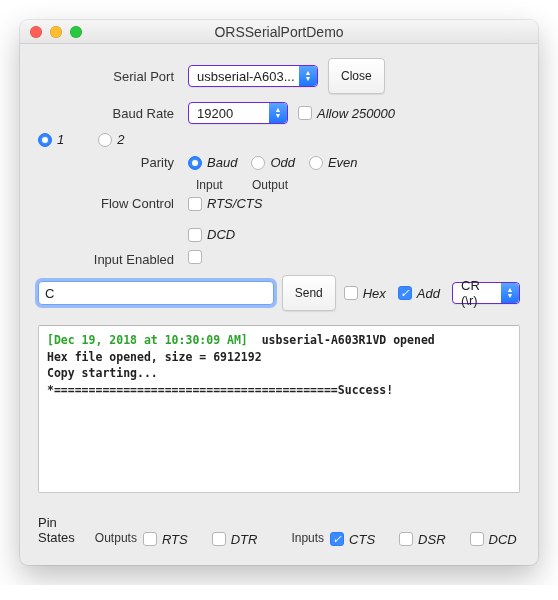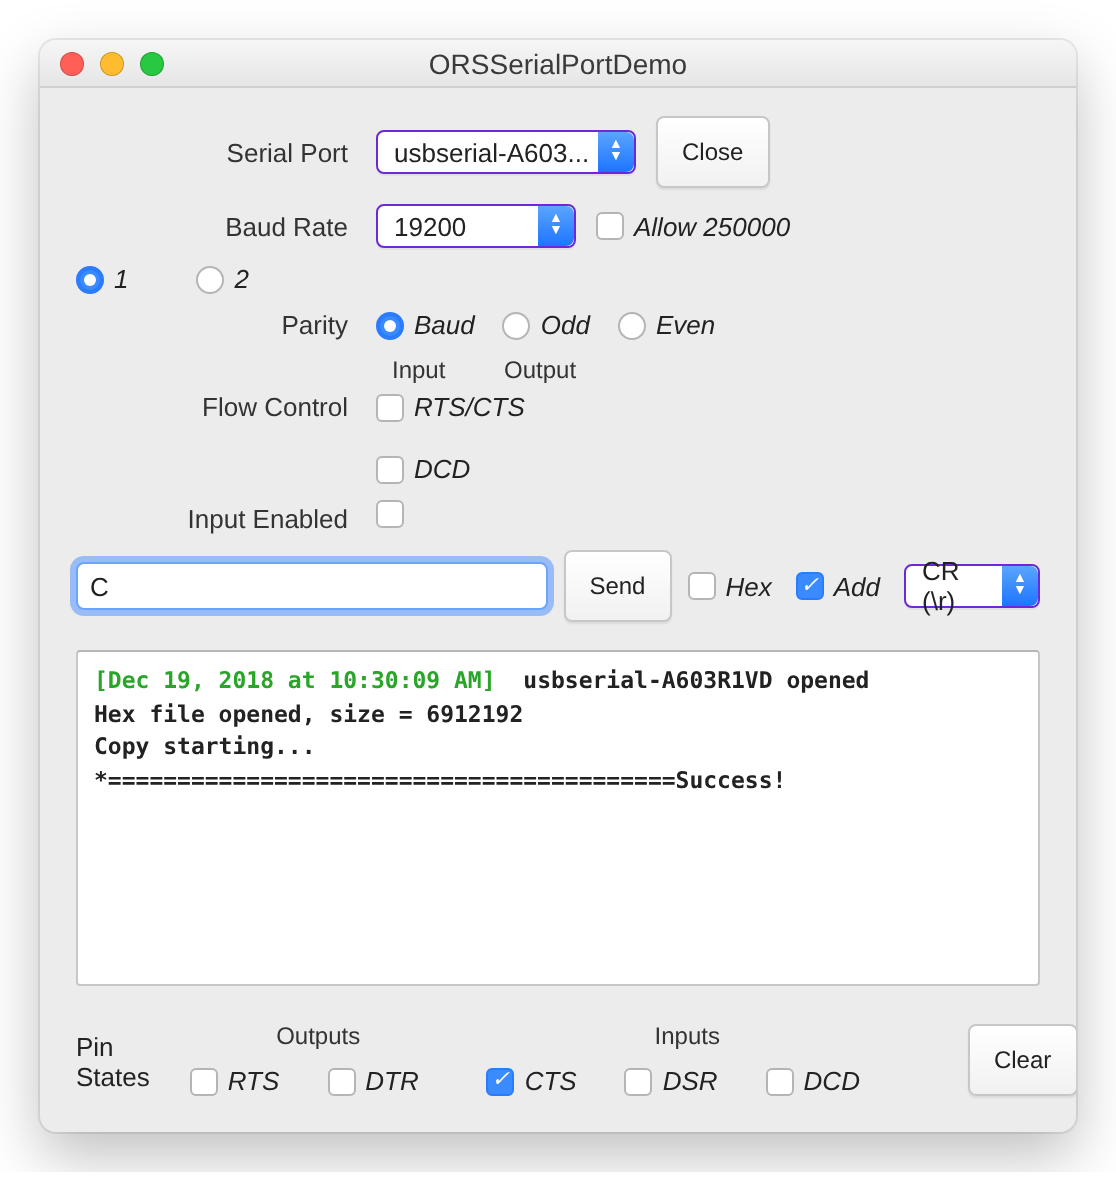--- a/index.html
+++ b/index.html
@@ -199,21 +199,21 @@
     font-weight: bold;
   }
   .log .ts { color: #2aa52a; }
   .pinarea {
     margin-top: 18px;
     display: flex;
     align-items: flex-end;
     gap: 20px;
   }
   .pingroup {
-    display: flex; flex-direction: column; align-items: center; gap: 6px;
+    display: flex; align-items: center; gap: 6px;
   }
   .pingroup .heading {
     font-size: 12px;
     color: #333;
     margin-bottom: 2px;
   }
   .pinchecks { display: flex; gap: 10px; }
   .spacer { flex: 1; }
 </style>
 </head>

